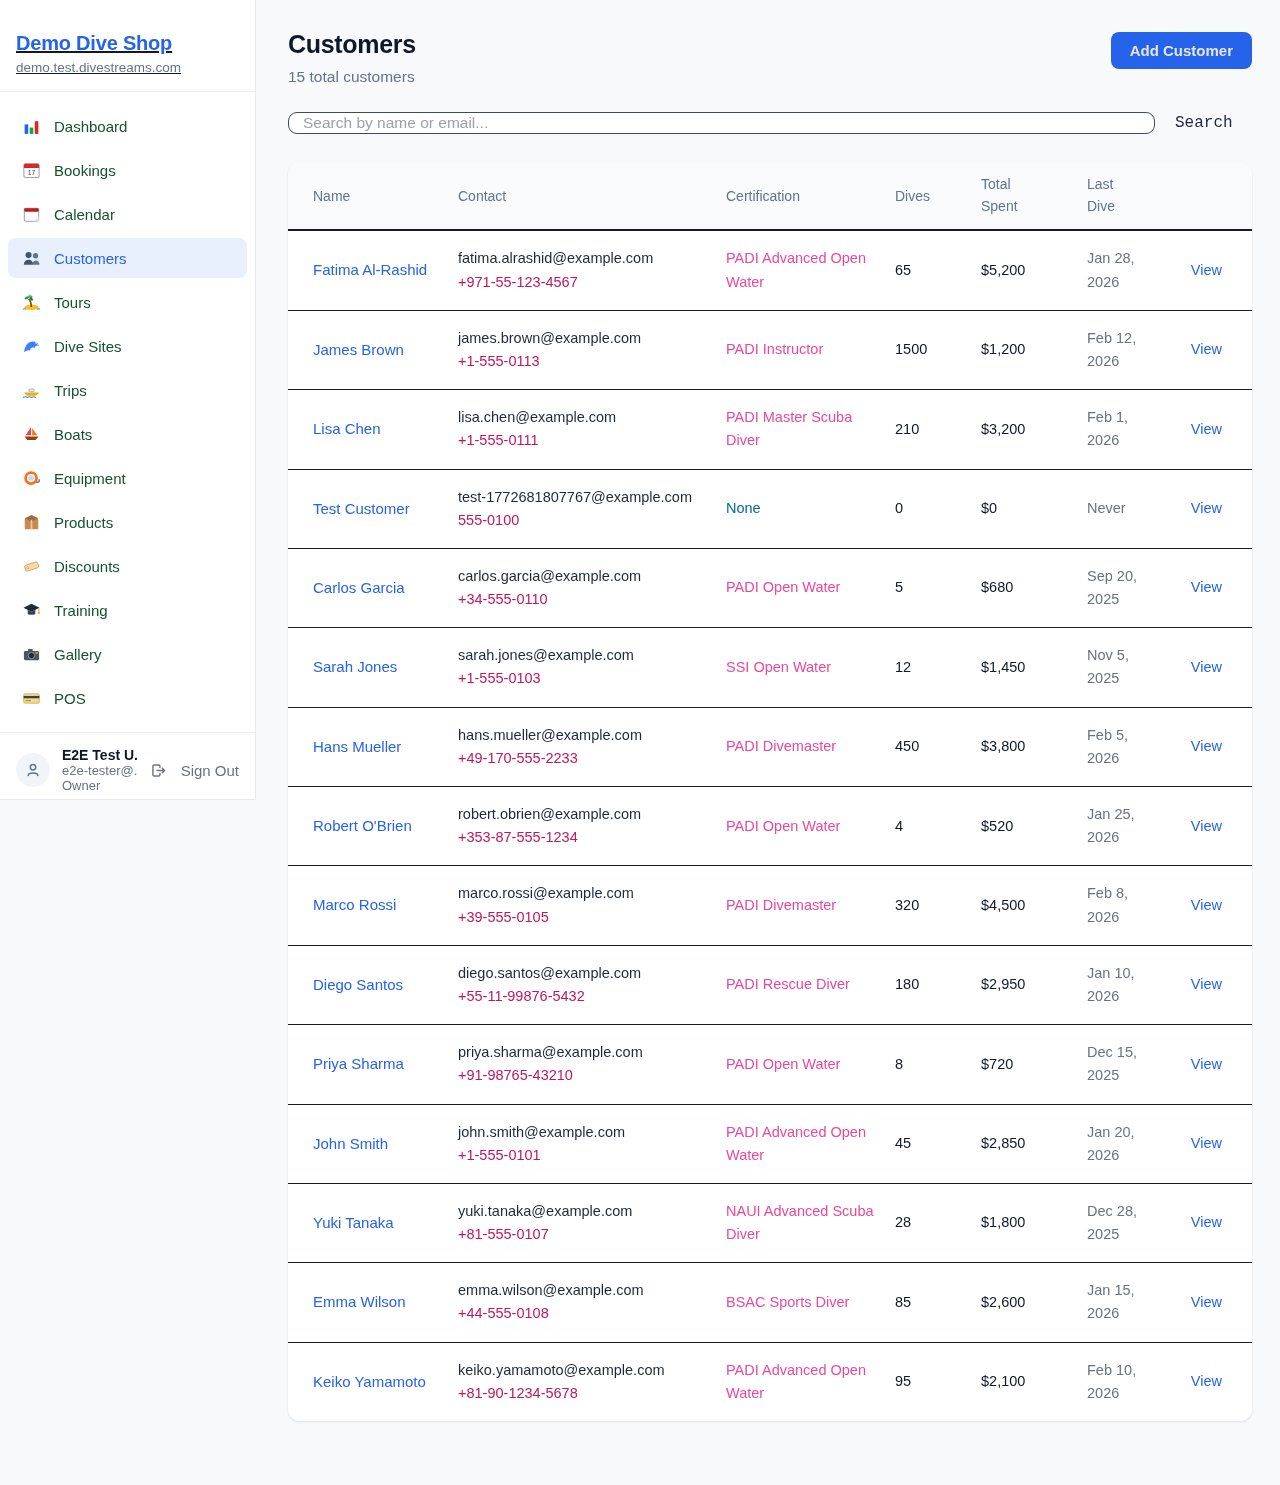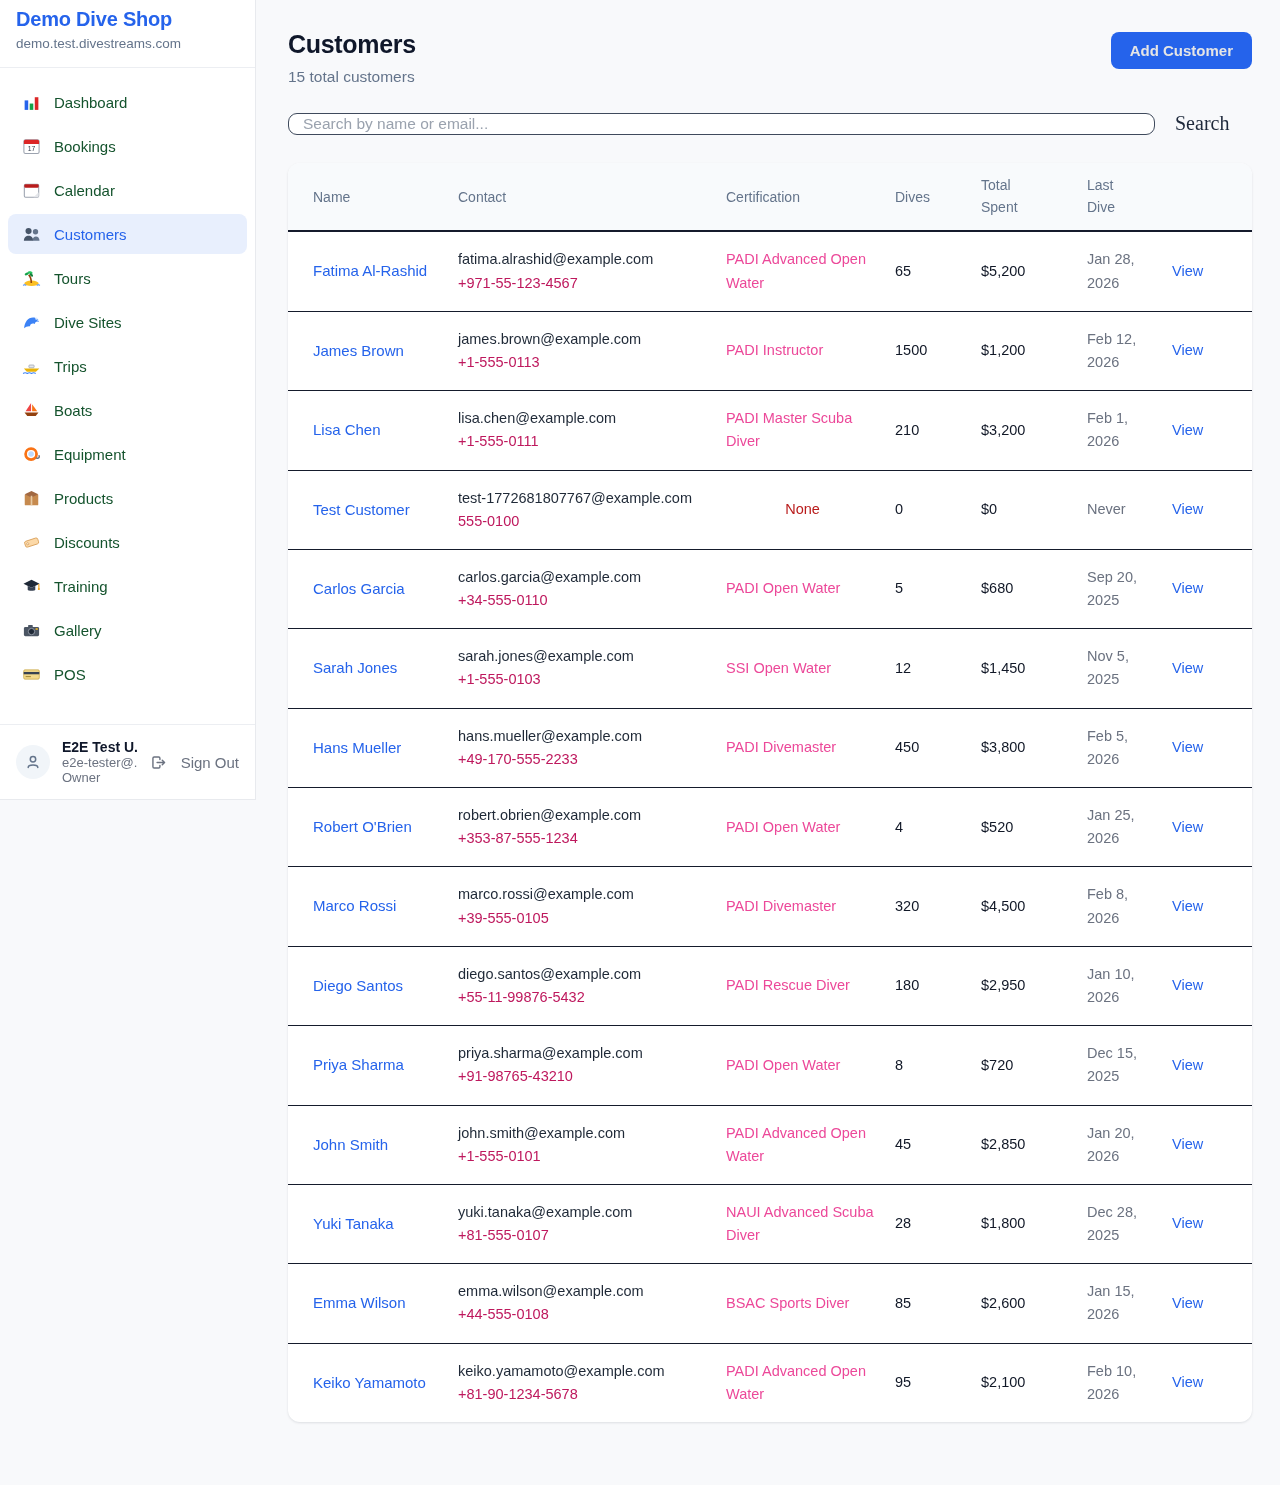--- a/index.html
+++ b/index.html
@@ -8,21 +8,21 @@
     font-family:"Liberation Sans","DejaVu Sans",sans-serif;
     background:#f8f9fb; color:#111827; overflow:hidden; position:relative;
   }
 
   
   .sidebar {
     position:absolute; left:0; top:0; width:256px; height:800px;
     background:#ffffff; border-right:1px solid #e8eaee; border-bottom:1px solid #e8eaee;
     display:flex; flex-direction:column;
   }
-  .logo-block { padding:8px 16px 16px 16px; border-bottom:1px solid #eceef2; }
+  .logo-block { padding:32px 16px 16px 16px; border-bottom:1px solid #eceef2;text-decoration:underline; }
   .shop-name { color:#2563eb; font-size:20px; font-weight:700; letter-spacing:-0.2px; }
   .shop-domain { color:#64748b; font-size:13.5px; margin-top:5px; }
   .nav { padding:14px 8px 10px 8px; flex:1; }
   .nav-item {
     display:flex; align-items:center; gap:13px; height:40px; margin-bottom:4px;
     padding:0 8px 0 14px; border-radius:8px; cursor:pointer;
     color:#14532d; font-size:15px;
   }
   .nav-item.active { background:#e8effd; color:#2563eb; font-weight:500; }
   .nav-icon { width:19px; height:19px; display:inline-flex; align-items:center; justify-content:center; flex:0 0 19px; }
@@ -53,22 +53,22 @@
     font-family:inherit;
   }
   .search-row { display:flex; align-items:center; margin-top:26px; }
   .search-input {
     width:867px; height:22px; border:1px solid #3f4a5c; border-radius:9px;
     padding:0 14px; font-size:15.5px; color:#111827; background:#fff; outline:none;
     font-family:inherit;
   }
   .search-input::placeholder { color:#9aa2ae; }
   .btn-search {
-    background:none; border:none; color:#1e293b; font-size:20px; margin-left:20px;
-    cursor:pointer; font-family:Liberation Serif, serif;
+    background:none; border:none; color:#1e293b; font-size:16px; margin-left:20px;
+    cursor:pointer; font-family:Liberation Mono, monospace;
   }
 
   
   .card {
     margin-top:28px; background:#ffffff; border-radius:12px;
     box-shadow:0 1px 3px rgba(16,24,40,0.08), 0 1px 2px rgba(16,24,40,0.04);
     overflow:hidden; width:964px;
   }
   table { width:964px; border-collapse:collapse; table-layout:fixed; }
   col.c1{width:170px;} col.c2{width:268px;} col.c3{width:169px;} col.c4{width:86px;}
@@ -84,24 +84,24 @@
   tbody td {
     padding:16px 16px 16px 0; vertical-align:middle; font-size:14.5px; line-height:1.6;
     word-wrap:break-word;
   }
   tbody td:first-child { padding-left:25px; }
   tbody tr:not(:last-child) td { border-bottom:1px solid #151b2c; }
   td.c-name a { color:#2563eb; font-size:15px; font-weight:500; text-decoration:none; cursor:pointer; }
   .email { color:#1f2937; }
   .phone { color:#be185d; }
   td.c-cert { color:#ec4899; }
-  td.c-cert.none { color:#b91c1c;text-align:center; }
+  td.c-cert.none { color:#0369a1; }
   td.c-dives, td.c-total { color:#111827; }
   td.c-last { color:#6b7280; }
-  td.c-view { text-align:left; padding-right:30px; }
+  td.c-view { text-align:right; padding-right:30px; }
   td.c-view a { color:#2563eb; text-decoration:none; cursor:pointer; font-size:14.5px; }
 </style>
 </head>
 <body>
 
 <aside class="sidebar">
   <div class="logo-block">
     <div class="shop-name">Demo Dive Shop</div>
     <div class="shop-domain">demo.test.divestreams.com</div>
   </div>

